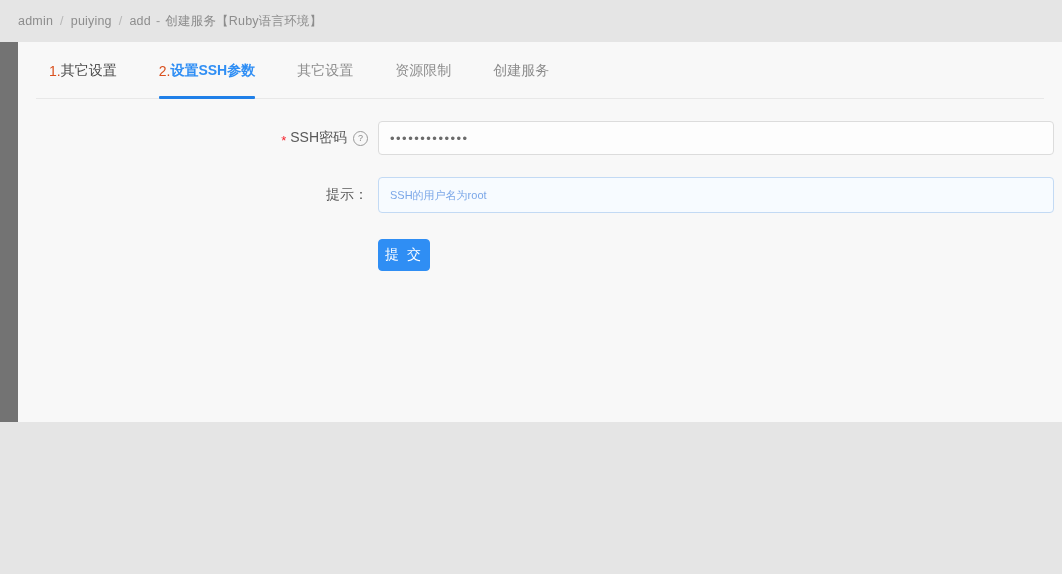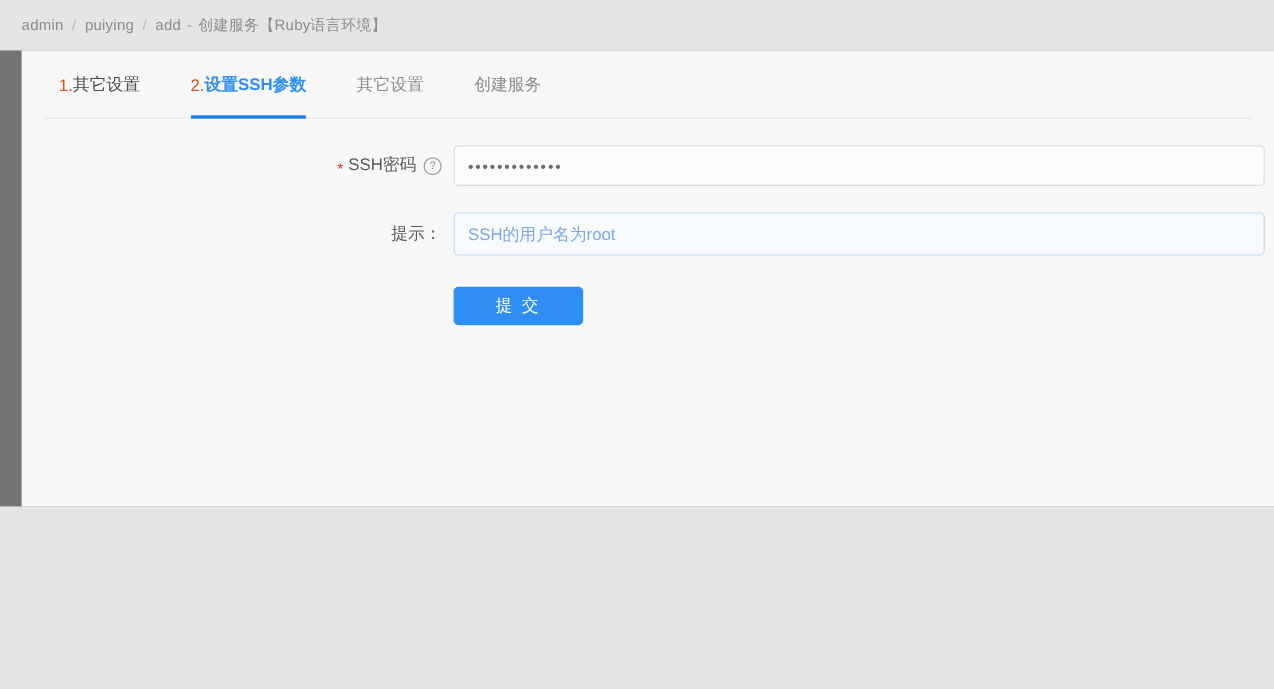--- a/index.html
+++ b/index.html
@@ -154,21 +154,21 @@
   }
 
   .field {
     height: 34px;
     width: 676px;
     box-sizing: border-box;
     border: 1px solid #dcdcdc;
     border-radius: 4px;
     background: #fdfdfd;
     padding: 0 11px;
-    font-size: 14px;
+    font-size: 11px;
     color: #595959;
     outline: none;
     font-family: "Liberation Sans", "DejaVu Sans", sans-serif;
   }
   .field.password {
     letter-spacing: 1.5px;
     color: #6b6b6b;
     font-size: 13px;
   }
   .field.hint {
@@ -189,21 +189,21 @@
     width: 360px;
     flex: 0 0 360px;
     padding-right: 10px;
     box-sizing: border-box;
   }
   .btn-submit {
     background: #2f8ef4;
     border: 1px solid #2f8ef4;
     color: #ffffff;
     font-size: 14px;
-    padding: 0 34px;
+    padding: 0 6px;
     height: 32px;
     border-radius: 4px;
     cursor: pointer;
     letter-spacing: 2px;
     font-family: "Liberation Sans", "DejaVu Sans", sans-serif;
   }
 
   
   .watermark {
     position: absolute;
@@ -239,20 +239,23 @@
         <span class="tab-label">其它设置</span>
       </div>
       <div class="tab step active">
         <span class="tab-index">2.</span>
         <span class="tab-label">设置SSH参数</span>
       </div>
       <div class="tab">
         <span class="tab-label">其它设置</span>
       </div>
       <div class="tab">
+        <span class="tab-label">资源限制</span>
+      </div>
+      <div class="tab">
         <span class="tab-label">创建服务</span>
       </div>
     </div>
 
     <div class="form">
 
       <div class="form-row">
         <div class="form-label">
           <span class="req-star">*</span>
           <span>SSH密码</span>

